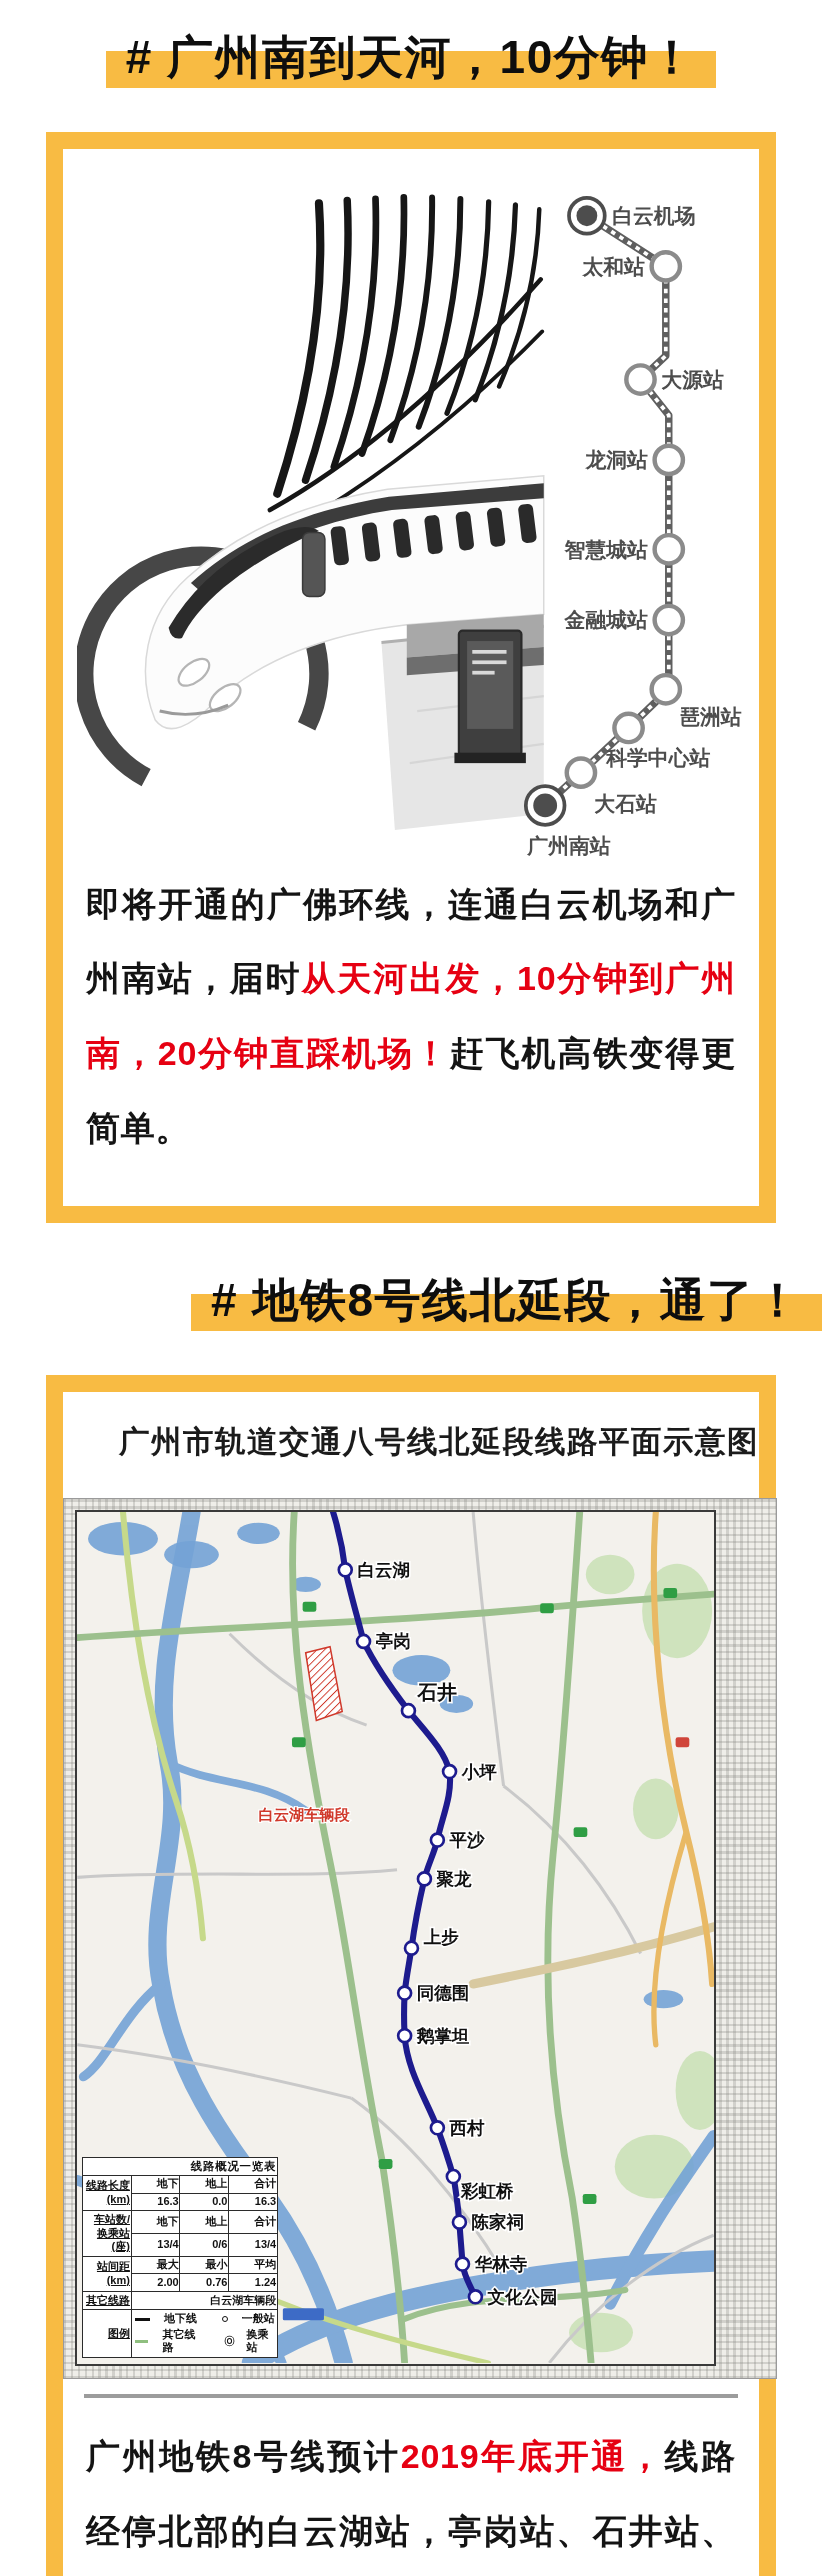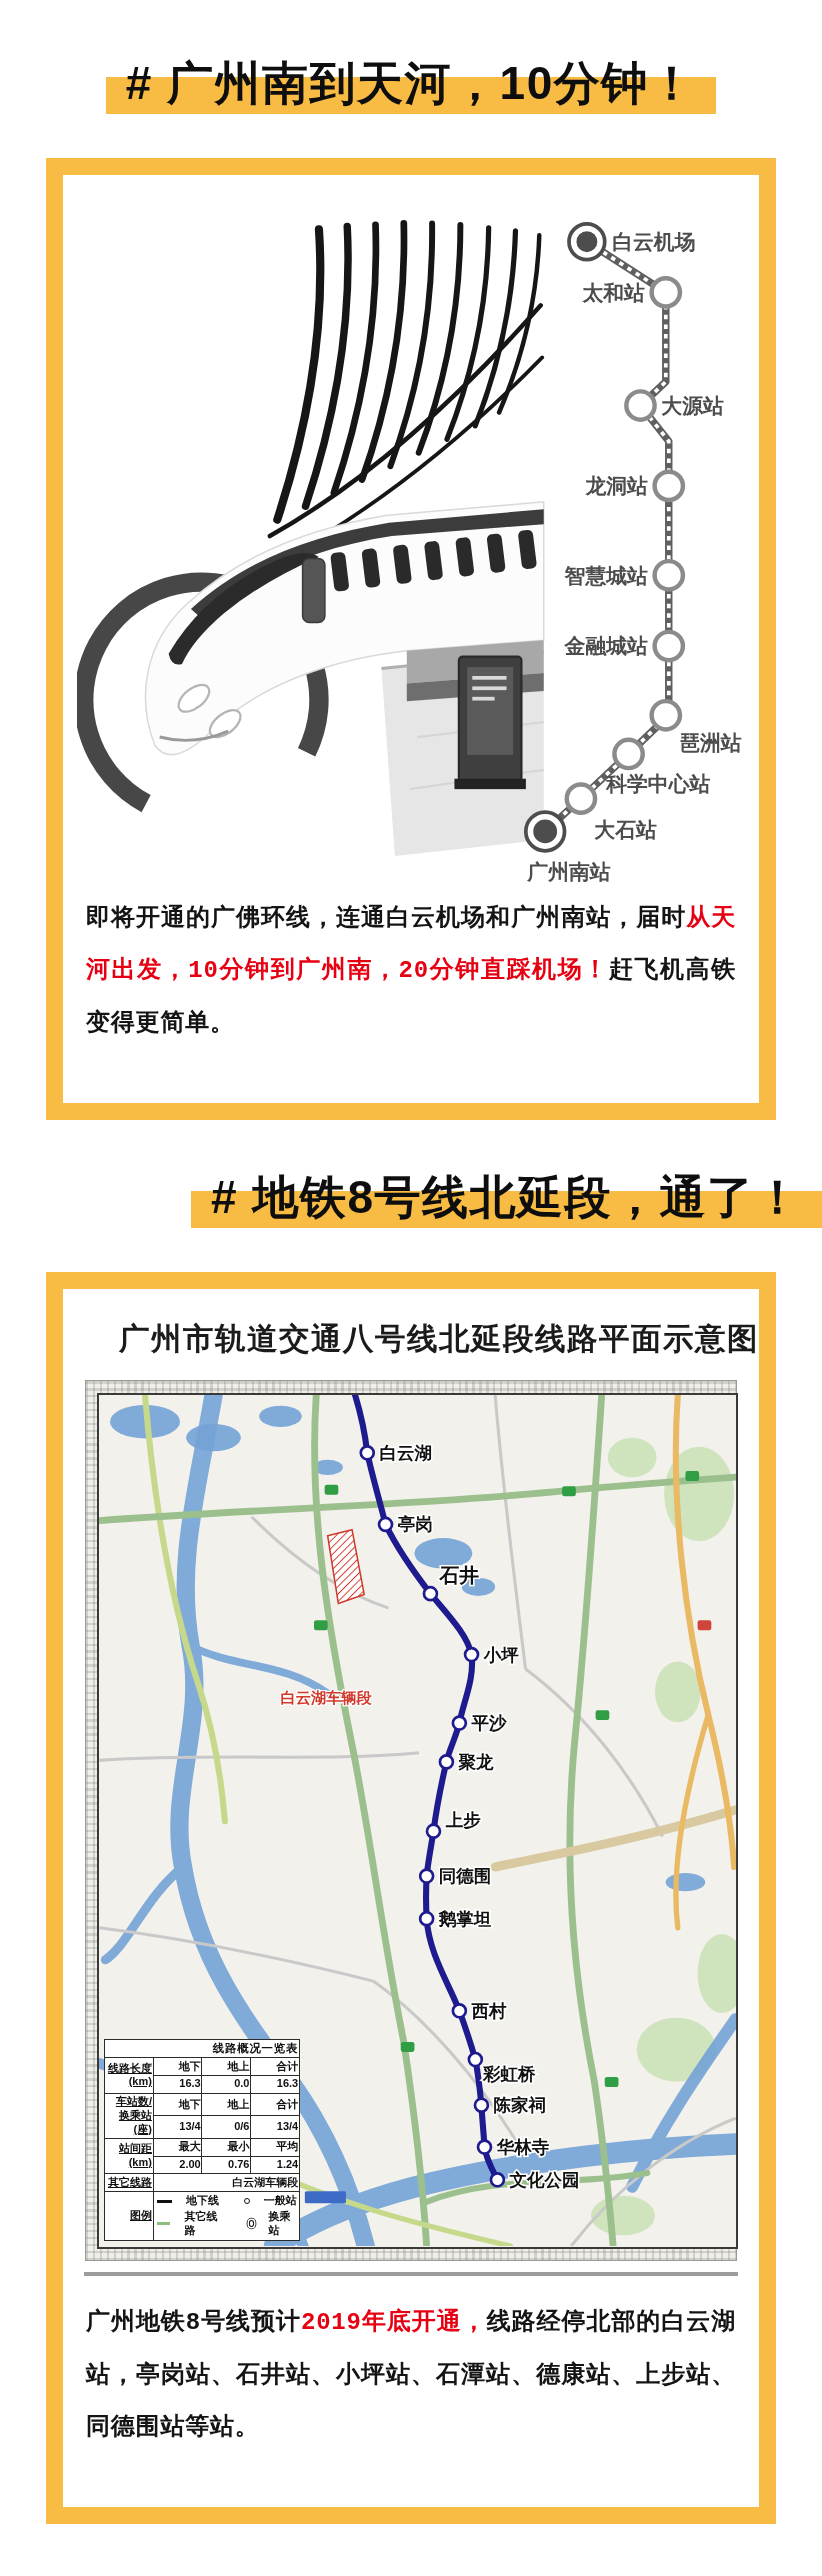--- a/index.html
+++ b/index.html
@@ -11,21 +11,21 @@
   html,body{background:#ffffff;}
   body{
     width:822px;margin:0 auto;
     font-family:"Liberation Sans","DejaVu Sans",sans-serif;
     color:var(--ink);
   }
   .page{width:822px;overflow:hidden;background:#fff;}
 
   
   .banner{text-align:center;}
-  .banner.first{padding-top:50px;}
+  .banner.first{padding-top:24px;}
   .banner.second{padding-top:44px;text-align:right;}
   .banner-text{
     display:inline-block;
     font-size:46px;font-weight:900;letter-spacing:1.5px;line-height:1.45;
     color:#0e0e0e;white-space:nowrap;
     padding:0 20px;
     background:linear-gradient(180deg,transparent 40%,var(--yellow) 40%,var(--yellow) 96%,transparent 96%);
   }
 
   
@@ -34,34 +34,33 @@
     border:17px solid var(--yellow);
     background:#fff;
   }
 
   
   .art{position:relative;height:691px;overflow:hidden;margin-top:24px;}
   .train-svg{position:absolute;left:13.7px;top:17px;width:472px;height:655px;}
   .route-svg{position:absolute;right:1.5px;top:4.6px;width:241px;height:685px;}
 
   .para{
-    font-size:24px;font-weight:600;line-height:2.2;letter-spacing:0.8px;
+    font-size:34px;font-weight:600;line-height:2.2;letter-spacing:0.8px;
     text-align:justify;color:#141414;
-    padding:3px 23px 52px 23px;
-    font-family:Liberation Mono, monospace;
+    padding:3px 23px 40px 23px;
   }
   .para .red{color:var(--red);}
 
   
   .map-title{
     text-align:right;font-size:30.5px;font-weight:700;letter-spacing:1.5px;
     color:#1b1b1b;padding:30.5px 0 20px 0;
   }
   .map-frame{
-    width:652px;margin:0 auto;
+    width:714px;margin:15px auto;
     padding:11.4px;
     border:0.8px solid #9a9a9a;
     background:
       repeating-linear-gradient(90deg,rgba(120,120,115,.25) 0 2.3px,rgba(0,0,0,0) 2.3px 6.9px),
       repeating-linear-gradient(0deg,rgba(120,120,115,.25) 0 2.3px,rgba(0,0,0,0) 2.3px 6.9px),
       #efeee9;
   }
   .map-box{
     position:relative;width:641px;height:856px;
     border:2.3px solid #3a3a3a;background:#f3f1ec;overflow:hidden;

